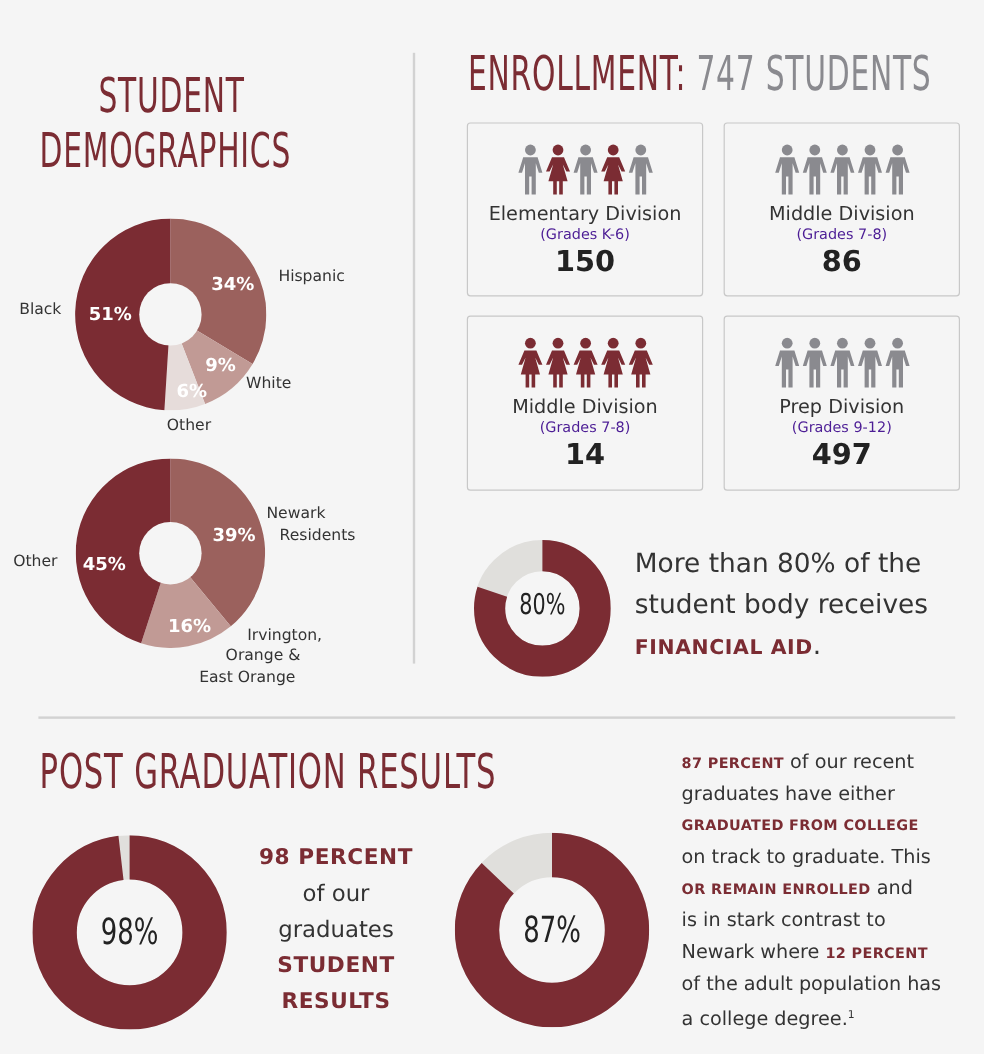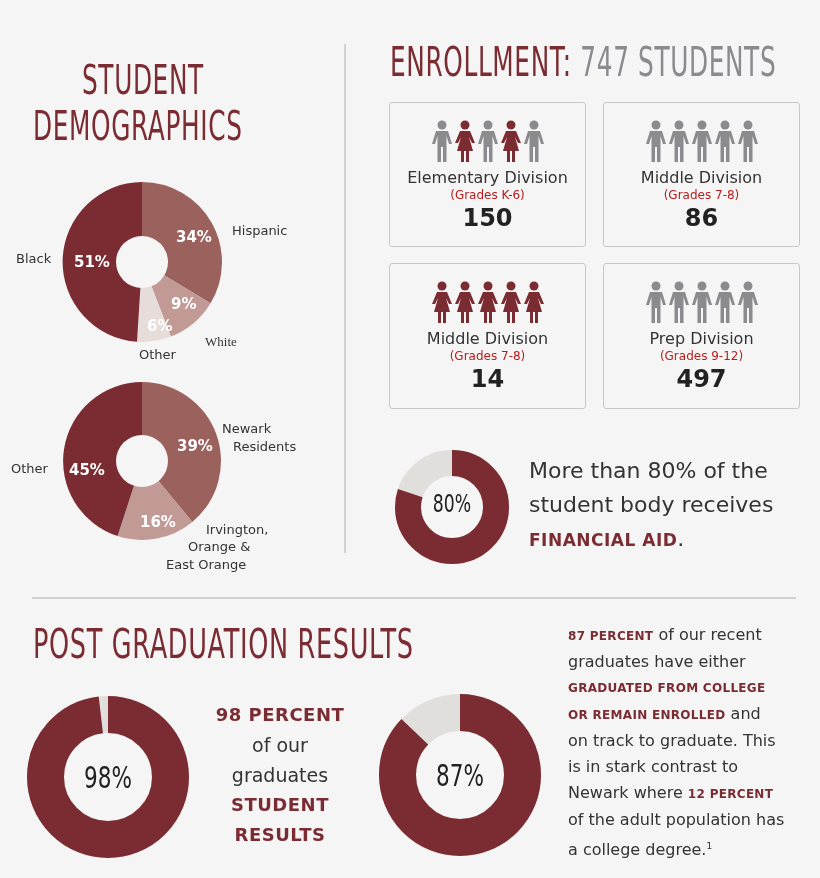--- a/index.html
+++ b/index.html
@@ -9,21 +9,21 @@
   .title-red{color:#7b2c33;}
   .title-grey{color:#8a8a8f;}
   .hdr{font-size:40px;line-height:40px;transform:scaleX(0.62);white-space:nowrap;}
   .vline{left:344px;top:44px;width:2px;height:509px;background:#d2d2d2;}
   .hline{left:32px;top:597px;width:764px;height:2px;background:#d2d2d2;}
   .pie-label{font-size:13px;color:#333;white-space:nowrap;}
   .pie-pct{font-size:15px;font-weight:bold;color:#fff;white-space:nowrap;}
   .box{border:1px solid #c8c8c8;border-radius:3px;background:#f5f5f5;text-align:center;}
   .box .icons{display:flex;justify-content:center;gap:1px;margin-top:17px;height:44px;}
   .box .div-name{font-size:16px;color:#333;margin-top:4px;line-height:19px;}
-  .box .grades{font-size:12px;color:#b91c1c;line-height:16px;}
+  .box .grades{font-size:12px;color:#4c1d95;line-height:16px;}
   .box .count{font-size:24px;font-weight:bold;color:#222;line-height:30px;}
   .aid-text{font-size:22px;line-height:34px;color:#333;}
   .aid-text .hl{font-size:17px;font-weight:bold;color:#7b2c33;letter-spacing:0.5px;}
   .donut-label{font-size:26px;color:#222;transform:scaleX(0.72);transform-origin:center;white-space:nowrap;text-align:center;}
   .grad98{font-size:19px;line-height:30px;text-align:center;color:#333;}
   .grad98 .hl{font-weight:bold;color:#7b2c33;letter-spacing:0.5px;font-size:18px;}
   .grad87{font-size:16px;line-height:26px;color:#333;}
   .grad87 .hl{font-weight:bold;color:#7b2c33;font-size:12px;letter-spacing:0.3px;}
   sup{font-size:9px;}
 </style>
@@ -41,21 +41,21 @@
     <path d="M28.9,74.6 A80,80 0 0,1 -5.0,79.8 L0,0 Z" fill="#e6dcda"></path>
     <path d="M-5.0,79.8 A80,80 0 0,1 0,-80 L0,0 Z" fill="#7b2c33"></path>
     <circle cx="0" cy="0" r="26" fill="#f5f5f5"></circle>
   </svg>
   <div class="abs pie-pct" style="left:74px;top:233px;">51%</div>
   <div class="abs pie-pct" style="left:176px;top:208px;">34%</div>
   <div class="abs pie-pct" style="left:171px;top:275px;">9%</div>
   <div class="abs pie-pct" style="left:147px;top:297px;">6%</div>
   <div class="abs pie-label" style="left:16px;top:231px;">Black</div>
   <div class="abs pie-label" style="left:232px;top:203px;">Hispanic</div>
-  <div class="abs pie-label" style="left:205px;top:314px;font-family:Liberation Serif, serif;">White</div>
+  <div class="abs pie-label" style="left:205px;top:292px;">White</div>
   <div class="abs pie-label" style="left:139px;top:327px;">Other</div>
 
   <svg class="abs" style="left:63px;top:362px;" width="158" height="158" viewBox="-79 -79 158 158">
 
     <path d="M0,-79 A79,79 0 0,1 50.3,60.9 L0,0 Z" fill="#9b615d"></path>
     <path d="M50.3,60.9 A79,79 0 0,1 -24.4,75.1 L0,0 Z" fill="#c19a95"></path>
     <path d="M-24.4,75.1 A79,79 0 0,1 0,-79 L0,0 Z" fill="#7b2c33"></path>
     <circle cx="0" cy="0" r="26" fill="#f5f5f5"></circle>
   </svg>
   <div class="abs pie-pct" style="left:69px;top:441px;">45%</div>
@@ -219,19 +219,19 @@
 <svg class="abs" style="left:379px;top:694px;" width="162" height="162" viewBox="-81 -81 162 162">
   <circle cx="0" cy="0" r="62.5" fill="none" stroke="#e0dfdc" stroke-width="37"></circle>
   <circle cx="0" cy="0" r="62.5" fill="none" stroke="#7b2c33" stroke-width="37" stroke-dasharray="341.6 392.7" transform="rotate(-90)"></circle>
 </svg>
 <div class="abs donut-label" style="left:410px;top:758px;width:100px;font-size:30px;">87%</div>
 
 <div class="abs grad87" style="left:568px;top:622px;width:252px;">
   <div><span class="hl">87 PERCENT</span><span> of our recent</span></div>
   <div>graduates have either</div>
   <div class="hl">GRADUATED FROM COLLEGE</div>
+  <div>on track to graduate. This</div>
   <div><span class="hl">OR REMAIN ENROLLED</span><span> and</span></div>
-  <div>on track to graduate. This</div>
   <div>is in stark contrast to</div>
   <div><span>Newark where </span><span class="hl">12 PERCENT</span></div>
   <div>of the adult population has</div>
   <div><span>a college degree.</span><sup>1</sup></div>
 </div>
 
 </body></html>

